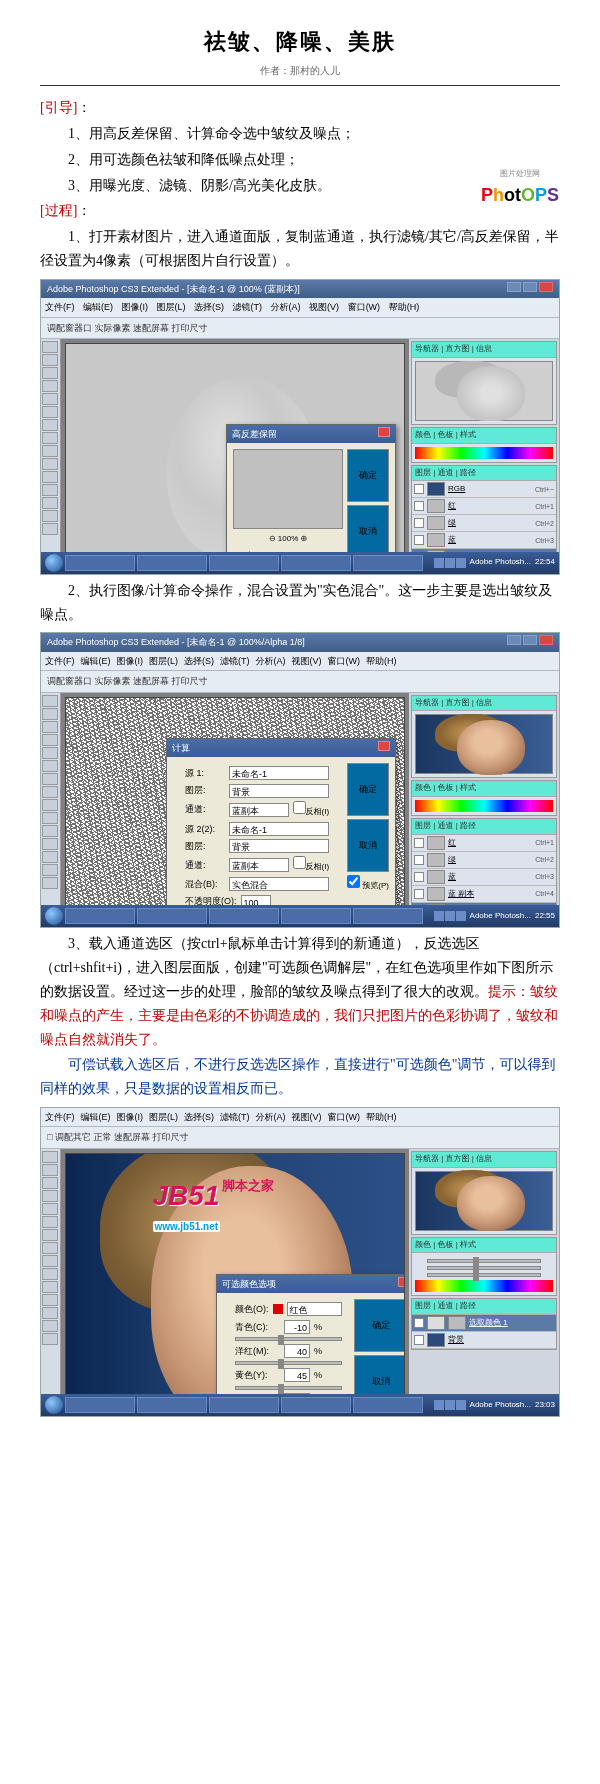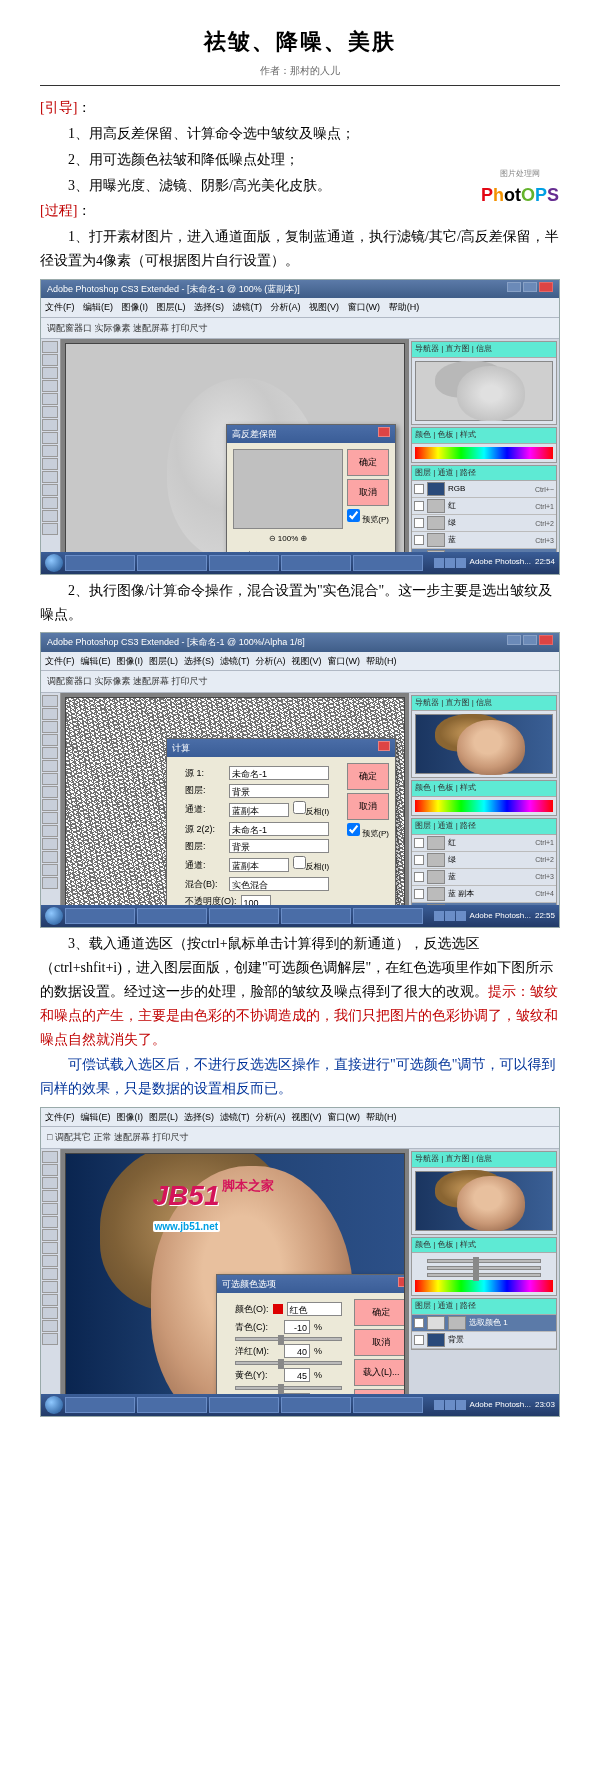--- a/index.html
+++ b/index.html
@@ -245,21 +245,21 @@
     display: flex; align-items: center;
     padding: 1px 2px;
     border-bottom: 1px solid #bbb;
     gap: 3px;
   }
   .layer-row.selected { background: #5b7aa8; color: #fff; }
   .row-thumb { width: 18px; height: 14px; background: #2a4a7a; border: 1px solid #888; flex-shrink: 0; }
   .row-thumb.gray { background: #bbb; }
   .row-thumb.adj { background: #ddd; }
   .eye { width: 10px; height: 10px; border: 1px solid #888; background: #fff; flex-shrink: 0; }
-  .row-label { flex: 1; font-size: 8px; white-space: nowrap; overflow: hidden; }
+  .row-label { flex: 1; font-size: 8px; white-space: nowrap; overflow: hidden; text-decoration: underline; }
   .row-short { font-size: 7px; color: #555; }
   .layer-row.selected .row-short { color: #dde; }
 
   .dialog {
     position: absolute;
     background: #ece9d8;
     border: 1px solid #666;
     box-shadow: 2px 2px 5px rgba(0,0,0,0.4);
     font-size: 9px;
   }
@@ -270,21 +270,21 @@
     display: flex;
     justify-content: space-between;
     font-size: 9px;
   }
   .dialog-close { width: 12px; height: 10px; background: #d44; border: 1px solid #fff5; }
   .dialog-body { padding: 6px; }
   .dlg-preview { width: 100%; height: 80px; background: #c0c0c0; border: 1px solid #888; margin-bottom: 4px; }
   .dlg-row { display: flex; align-items: center; gap: 4px; margin: 3px 12px; }
   .dlg-input { border: 1px solid #888; background: #fff; padding: 0 2px; height: 14px; flex: 1; font-size: 9px; }
   .dlg-select { border: 1px solid #888; background: #fff; padding: 0 2px; height: 14px; font-size: 9px; }
-  .dlg-btn { border: 1px solid #888; background: #fca5a5; padding: 6px 8px; font-size: 9px; }
+  .dlg-btn { border: 1px solid #888; background: #0369a1; padding: 19px 8px; font-size: 9px; }
   .dlg-slider { height: 4px; background: #bbb; flex: 1; border: 1px solid #888; position: relative; }
   .dlg-slider::after { content:''; position:absolute; left: 40%; top:-3px; width:6px; height:10px; background:#888; }
 
   .taskbar {
     position: absolute;
     bottom: 0; left: 0; right: 0;
     height: 22px;
     background: linear-gradient(#3a5d97, #223a68);
     display: flex;
     align-items: center;

